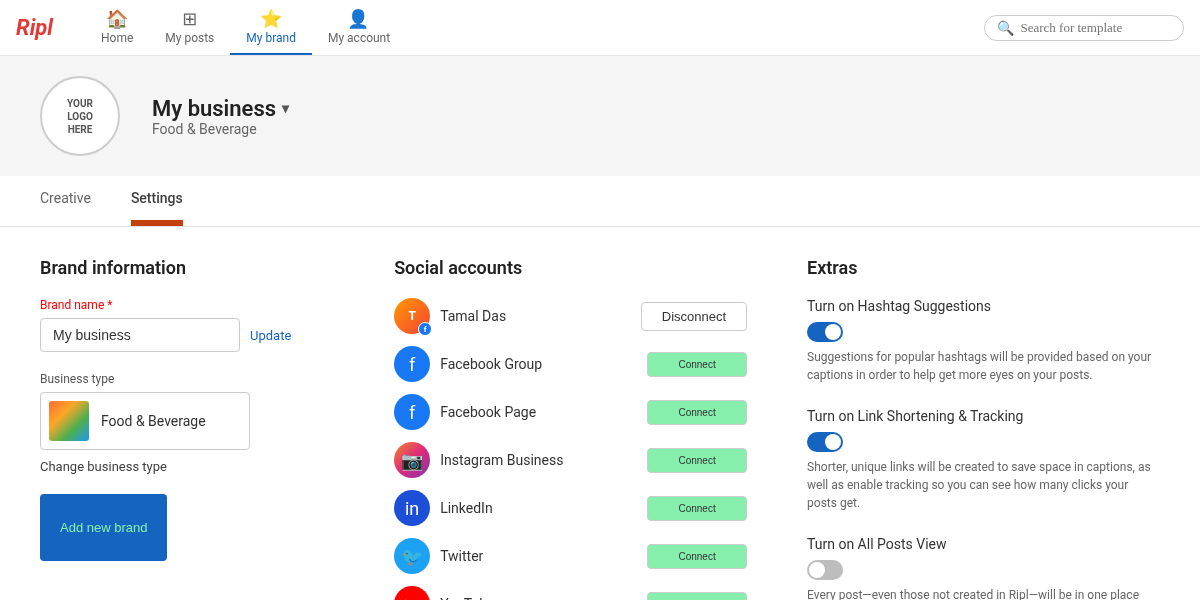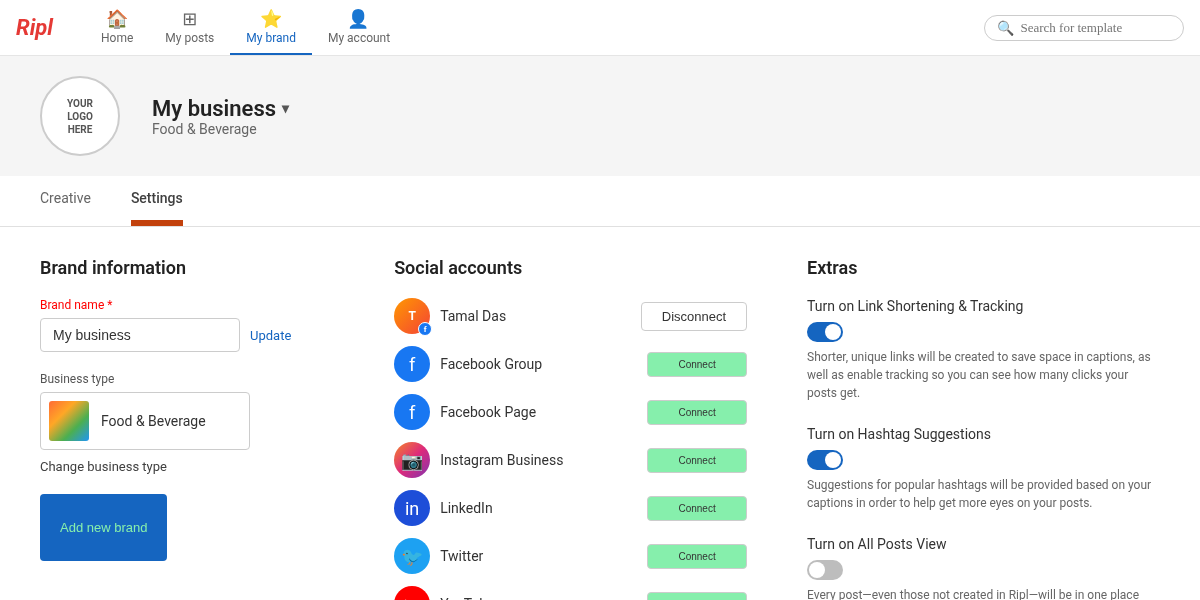--- a/index.html
+++ b/index.html
@@ -290,33 +290,33 @@
         <span class="social-name">YouTube</span>
       </div>
       <button class="connect-btn">Connect</button>
     </div>
   </div>
 
   <div class="extras-section">
     <div class="section-title">Extras</div>
 
     <div class="extra-item">
+      <div class="extra-title">Turn on Hashtag Suggestions</div>
+      <div class="toggle on">
+        <div class="toggle-knob"></div>
+      </div>
+      <div class="extra-desc">Suggestions for popular hashtags will be provided based on your captions in order to help get more eyes on your posts.</div>
+    </div>
+
+    <div class="extra-item">
       <div class="extra-title">Turn on Link Shortening &amp; Tracking</div>
       <div class="toggle on">
         <div class="toggle-knob"></div>
       </div>
       <div class="extra-desc">Shorter, unique links will be created to save space in captions, as well as enable tracking so you can see how many clicks your posts get.</div>
-    </div>
-
-    <div class="extra-item">
-      <div class="extra-title">Turn on Hashtag Suggestions</div>
-      <div class="toggle on">
-        <div class="toggle-knob"></div>
-      </div>
-      <div class="extra-desc">Suggestions for popular hashtags will be provided based on your captions in order to help get more eyes on your posts.</div>
     </div>
 
     <div class="extra-item">
       <div class="extra-title">Turn on All Posts View</div>
       <div class="toggle off">
         <div class="toggle-knob"></div>
       </div>
       <div class="extra-desc">Every post—even those not created in Ripl—will be in one place and easy to see at a glance.</div>
     </div>
 

